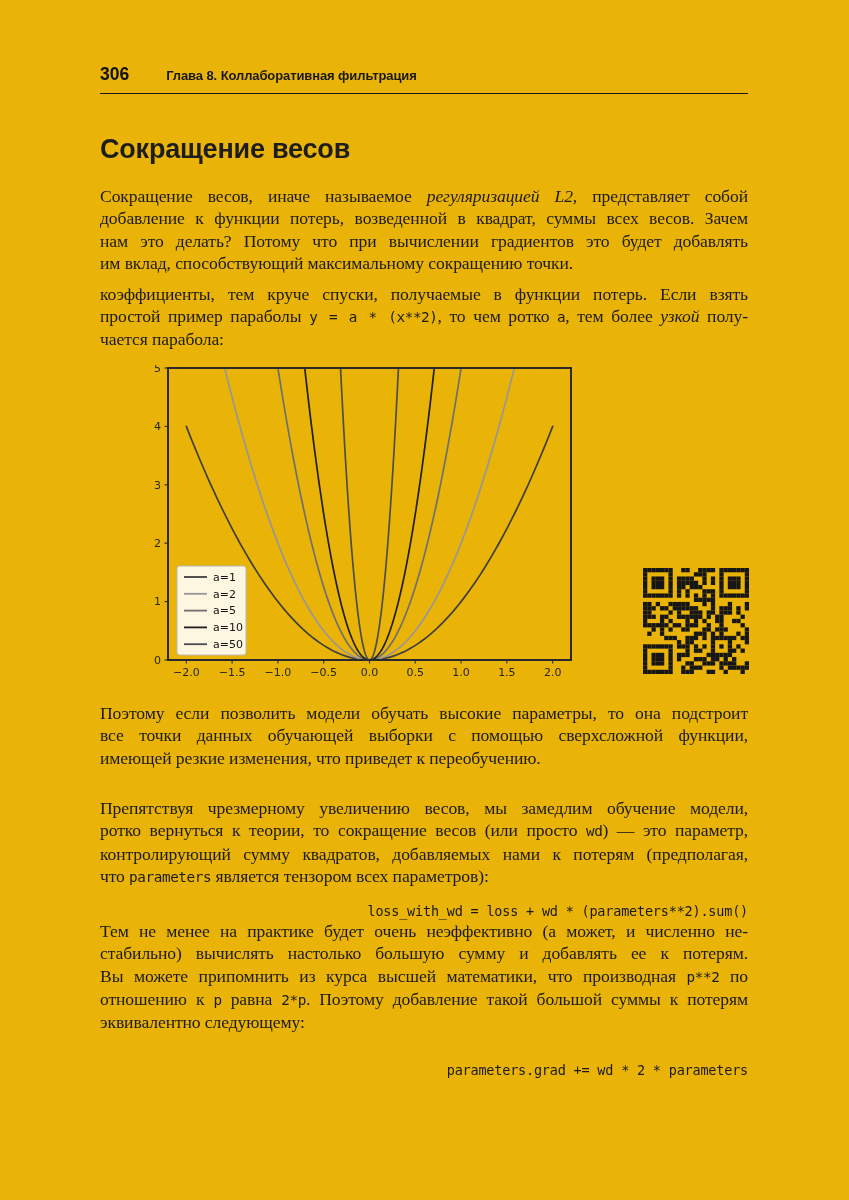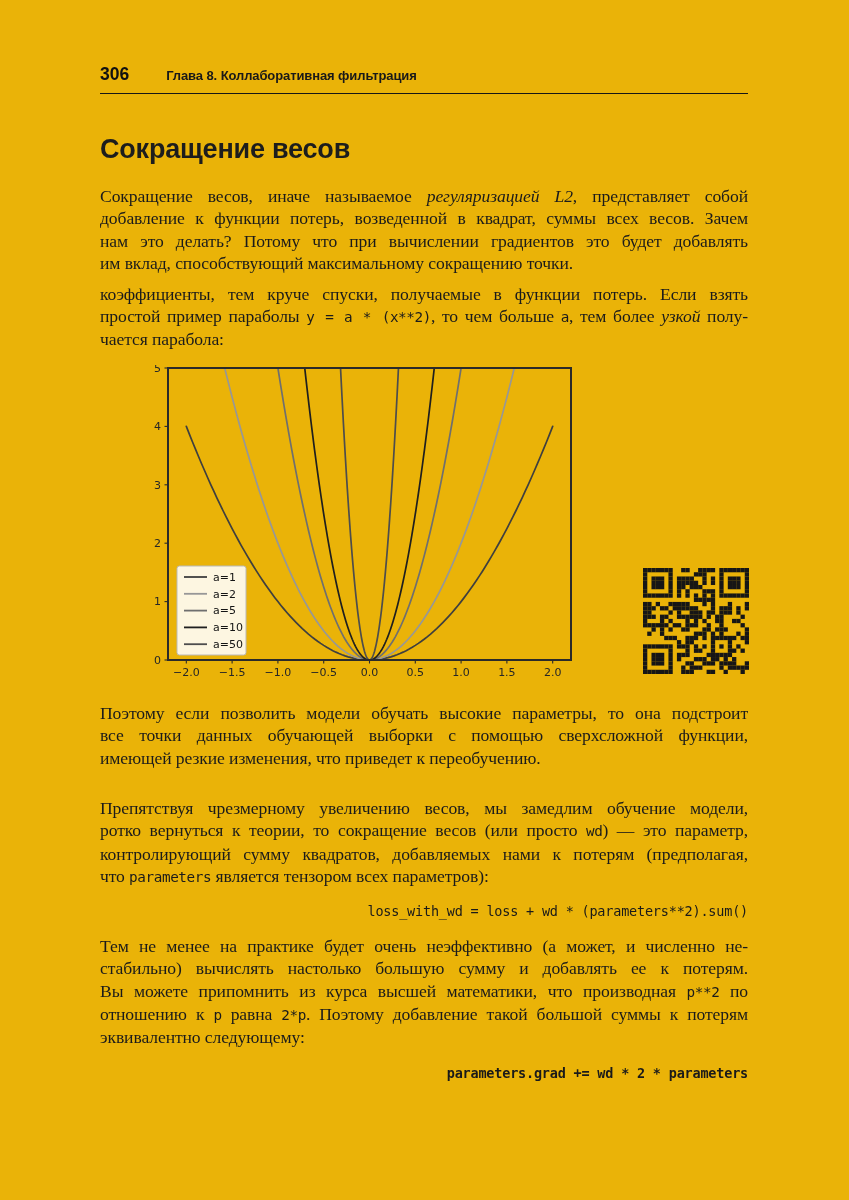--- a/index.html
+++ b/index.html
@@ -15,32 +15,32 @@
   .chapter{font-family:"Liberation Sans",sans-serif; font-weight:700; font-size:13px; color:#191919; margin-left:37px; letter-spacing:-0.1px;}
   .rule{margin-top:8px; border-bottom:1.6px solid #161616;}
   .title{
     margin:40px 0 0 0; font-family:"Liberation Sans",sans-serif; font-weight:700;
     font-size:27px; line-height:31px; color:#1d1d1d; letter-spacing:-0.2px;
   }
   .para{font-size:17.6px; letter-spacing:-0.1px;}
   .para .ln{line-height:22.4px; text-align:justify; text-align-last:justify;}
   .para .ln.last{text-align-last:auto;}
   .p0{margin-top:20px;} .p1{margin-top:8px;} .p2{margin-top:22px;}
-  .p3{margin-top:28px;} .p4{margin-top:15px;}
+  .p3{margin-top:28px;} .p4{}
   .it{font-style:italic;}
   .mono{font-family:"DejaVu Sans Mono",monospace; font-size:14.3px; letter-spacing:-0.4px;}
   .fig{position:relative; margin:14px 0 0 0; height:315px;}
   .chart-svg{position:absolute; left:45px; top:0;}
   .qr-svg{position:absolute; left:543px; top:203px;}
   pre.code{
     margin:0; font-family:"DejaVu Sans Mono",monospace; font-size:13.5px;
     line-height:18px; color:#1a1a1a; letter-spacing:-0.2px; white-space:pre;text-align:right;
   }
   pre.code.c0{margin-top:13px;}
-  pre.code.c1{margin-top:15px;font-weight:bold;}
+  pre.code.c1{margin-top:27px;}
 </style>
 </head>
 <body>
 
 <div class="page">
   <div class="content">
     <div class="spacer-top"></div>
 
     <div class="header-row">
       <span class="pagenum">306</span>
@@ -51,21 +51,21 @@
     <h1 class="title">Сокращение весов</h1>
 
     <div class="para p0">
         <div class="ln"><span>Сокращение весов, иначе называемое </span><span class="it">регуляризацией L2</span><span>, представляет собой</span></div>
         <div class="ln"><span>добавление к функции потерь, возведенной в квадрат, суммы всех весов. Зачем</span></div>
         <div class="ln"><span>нам это делать? Потому что при вычислении градиентов это будет добавлять</span></div>
         <div class="ln last"><span>им вклад, способствующий максимальному сокращению точки.</span></div>
       </div>
     <div class="para p1">
         <div class="ln"><span>коэффициенты, тем круче спуски, получаемые в функции потерь. Если взять</span></div>
-        <div class="ln"><span>простой пример параболы </span><span class="mono">y = a * (x**2)</span><span>, то чем больше </span><span class="mono">a</span><span>, тем более </span><span class="it">узкой</span><span> полу-</span></div>
+        <div class="ln"><span>простой пример параболы </span><span class="mono">y = a * (x**2)</span><span>, то чем ротко </span><span class="mono">a</span><span>, тем более </span><span class="it">узкой</span><span> полу-</span></div>
         <div class="ln last"><span>чается парабола:</span></div>
       </div>
 
     <figure class="fig" style="margin:14px 0 0 0;">
       <svg class="chart-svg" width="427" height="315" viewBox="0 0 427 315">
           <polyline points="41.32,61.40 44.37,69.12 47.42,76.71 50.48,84.18 53.53,91.51 56.58,98.71 59.64,105.78 62.69,112.73 65.74,119.54 68.80,126.22 71.85,132.78 74.90,139.20 77.95,145.50 81.01,151.66 84.06,157.70 87.11,163.60 90.17,169.38 93.22,175.02 96.27,180.54 99.33,185.92 102.38,191.18 105.43,196.30 108.48,201.30 111.54,206.17 114.59,210.90 117.64,215.51 120.70,219.99 123.75,224.34 126.80,228.55 129.86,232.64 132.91,236.60 135.96,240.43 139.02,244.13 142.07,247.70 145.12,251.14 148.17,254.44 151.23,257.62 154.28,260.67 157.33,263.59 160.39,266.38 163.44,269.04 166.49,271.58 169.55,273.98 172.60,276.25 175.65,278.39 178.70,280.40 181.76,282.28 184.81,284.03 187.86,285.66 190.92,287.15 193.97,288.51 197.02,289.74 200.08,290.85 203.13,291.82 206.18,292.66 209.23,293.38 212.29,293.96 215.34,294.42 218.39,294.74 221.45,294.94 224.50,295.00 227.55,294.94 230.61,294.74 233.66,294.42 236.71,293.96 239.77,293.38 242.82,292.66 245.87,291.82 248.92,290.85 251.98,289.74 255.03,288.51 258.08,287.15 261.14,285.66 264.19,284.03 267.24,282.28 270.30,280.40 273.35,278.39 276.40,276.25 279.45,273.98 282.51,271.58 285.56,269.04 288.61,266.38 291.67,263.59 294.72,260.67 297.77,257.62 300.83,254.44 303.88,251.14 306.93,247.70 309.98,244.13 313.04,240.43 316.09,236.60 319.14,232.64 322.20,228.55 325.25,224.34 328.30,219.99 331.36,215.51 334.41,210.90 337.46,206.17 340.52,201.30 343.57,196.30 346.62,191.18 349.67,185.92 352.73,180.54 355.78,175.02 358.83,169.38 361.89,163.60 364.94,157.70 367.99,151.66 371.05,145.50 374.10,139.20 377.15,132.78 380.20,126.22 383.26,119.54 386.31,112.73 389.36,105.78 392.42,98.71 395.47,91.51 398.52,84.18 401.58,76.71 404.63,69.12 407.68,61.40" fill="none" stroke="#3f3f3f" stroke-width="1.7" stroke-linecap="round"></polyline>
           <polyline points="79.68,3.00 82.10,12.65 84.51,22.14 86.92,31.47 89.34,40.64 91.75,49.64 94.16,58.48 96.58,67.16 98.99,75.68 101.40,84.03 103.82,92.22 106.23,100.25 108.65,108.12 111.06,115.83 113.47,123.37 115.89,130.75 118.30,137.97 120.71,145.03 123.13,151.92 125.54,158.65 127.95,165.22 130.37,171.63 132.78,177.88 135.20,183.96 137.61,189.88 140.02,195.64 142.44,201.24 144.85,206.67 147.26,211.94 149.68,217.05 152.09,222.00 154.50,226.79 156.92,231.41 159.33,235.87 161.75,240.17 164.16,244.31 166.57,248.28 168.99,252.09 171.40,255.74 173.81,259.23 176.23,262.56 178.64,265.72 181.05,268.72 183.47,271.56 185.88,274.24 188.30,276.75 190.71,279.10 193.12,281.29 195.54,283.32 197.95,285.19 200.36,286.89 202.78,288.43 205.19,289.81 207.60,291.03 210.02,292.08 212.43,292.97 214.85,293.70 217.26,294.27 219.67,294.68 222.09,294.92 224.50,295.00 226.91,294.92 229.33,294.68 231.74,294.27 234.15,293.70 236.57,292.97 238.98,292.08 241.40,291.03 243.81,289.81 246.22,288.43 248.64,286.89 251.05,285.19 253.46,283.32 255.88,281.29 258.29,279.10 260.70,276.75 263.12,274.24 265.53,271.56 267.95,268.72 270.36,265.72 272.77,262.56 275.19,259.23 277.60,255.74 280.01,252.09 282.43,248.28 284.84,244.31 287.25,240.17 289.67,235.87 292.08,231.41 294.50,226.79 296.91,222.00 299.32,217.05 301.74,211.94 304.15,206.67 306.56,201.24 308.98,195.64 311.39,189.88 313.80,183.96 316.22,177.88 318.63,171.63 321.05,165.22 323.46,158.65 325.87,151.92 328.29,145.03 330.70,137.97 333.11,130.75 335.53,123.37 337.94,115.83 340.35,108.12 342.77,100.25 345.18,92.22 347.60,84.03 350.01,75.68 352.42,67.16 354.84,58.48 357.25,49.64 359.66,40.64 362.08,31.47 364.49,22.14 366.90,12.65 369.32,3.00" fill="none" stroke="#979797" stroke-width="1.7" stroke-linecap="round"></polyline>
           <polyline points="132.91,3.00 134.44,12.65 135.96,22.14 137.49,31.47 139.02,40.64 140.54,49.64 142.07,58.48 143.59,67.16 145.12,75.68 146.65,84.03 148.17,92.22 149.70,100.25 151.23,108.12 152.75,115.83 154.28,123.37 155.81,130.75 157.33,137.97 158.86,145.03 160.39,151.92 161.91,158.65 163.44,165.22 164.97,171.63 166.49,177.88 168.02,183.96 169.55,189.88 171.07,195.64 172.60,201.24 174.13,206.67 175.65,211.94 177.18,217.05 178.70,222.00 180.23,226.79 181.76,231.41 183.28,235.87 184.81,240.17 186.34,244.31 187.86,248.28 189.39,252.09 190.92,255.74 192.44,259.23 193.97,262.56 195.50,265.72 197.02,268.72 198.55,271.56 200.08,274.24 201.60,276.75 203.13,279.10 204.66,281.29 206.18,283.32 207.71,285.19 209.23,286.89 210.76,288.43 212.29,289.81 213.81,291.03 215.34,292.08 216.87,292.97 218.39,293.70 219.92,294.27 221.45,294.68 222.97,294.92 224.50,295.00 226.03,294.92 227.55,294.68 229.08,294.27 230.61,293.70 232.13,292.97 233.66,292.08 235.19,291.03 236.71,289.81 238.24,288.43 239.77,286.89 241.29,285.19 242.82,283.32 244.34,281.29 245.87,279.10 247.40,276.75 248.92,274.24 250.45,271.56 251.98,268.72 253.50,265.72 255.03,262.56 256.56,259.23 258.08,255.74 259.61,252.09 261.14,248.28 262.66,244.31 264.19,240.17 265.72,235.87 267.24,231.41 268.77,226.79 270.30,222.00 271.82,217.05 273.35,211.94 274.88,206.67 276.40,201.24 277.93,195.64 279.45,189.88 280.98,183.96 282.51,177.88 284.03,171.63 285.56,165.22 287.09,158.65 288.61,151.92 290.14,145.03 291.67,137.97 293.19,130.75 294.72,123.37 296.25,115.83 297.77,108.12 299.30,100.25 300.83,92.22 302.35,84.03 303.88,75.68 305.41,67.16 306.93,58.48 308.46,49.64 309.98,40.64 311.51,31.47 313.04,22.14 314.56,12.65 316.09,3.00" fill="none" stroke="#6f6f6f" stroke-width="1.7" stroke-linecap="round"></polyline>
           <polyline points="159.74,3.00 160.81,12.65 161.89,22.14 162.97,31.47 164.05,40.64 165.13,49.64 166.21,58.48 167.29,67.16 168.37,75.68 169.45,84.03 170.53,92.22 171.61,100.25 172.69,108.12 173.77,115.83 174.85,123.37 175.93,130.75 177.01,137.97 178.09,145.03 179.16,151.92 180.24,158.65 181.32,165.22 182.40,171.63 183.48,177.88 184.56,183.96 185.64,189.88 186.72,195.64 187.80,201.24 188.88,206.67 189.96,211.94 191.04,217.05 192.12,222.00 193.20,226.79 194.28,231.41 195.36,235.87 196.44,240.17 197.51,244.31 198.59,248.28 199.67,252.09 200.75,255.74 201.83,259.23 202.91,262.56 203.99,265.72 205.07,268.72 206.15,271.56 207.23,274.24 208.31,276.75 209.39,279.10 210.47,281.29 211.55,283.32 212.63,285.19 213.71,286.89 214.79,288.43 215.86,289.81 216.94,291.03 218.02,292.08 219.10,292.97 220.18,293.70 221.26,294.27 222.34,294.68 223.42,294.92 224.50,295.00 225.58,294.92 226.66,294.68 227.74,294.27 228.82,293.70 229.90,292.97 230.98,292.08 232.06,291.03 233.14,289.81 234.21,288.43 235.29,286.89 236.37,285.19 237.45,283.32 238.53,281.29 239.61,279.10 240.69,276.75 241.77,274.24 242.85,271.56 243.93,268.72 245.01,265.72 246.09,262.56 247.17,259.23 248.25,255.74 249.33,252.09 250.41,248.28 251.49,244.31 252.56,240.17 253.64,235.87 254.72,231.41 255.80,226.79 256.88,222.00 257.96,217.05 259.04,211.94 260.12,206.67 261.20,201.24 262.28,195.64 263.36,189.88 264.44,183.96 265.52,177.88 266.60,171.63 267.68,165.22 268.76,158.65 269.84,151.92 270.91,145.03 271.99,137.97 273.07,130.75 274.15,123.37 275.23,115.83 276.31,108.12 277.39,100.25 278.47,92.22 279.55,84.03 280.63,75.68 281.71,67.16 282.79,58.48 283.87,49.64 284.95,40.64 286.03,31.47 287.11,22.14 288.19,12.65 289.26,3.00" fill="none" stroke="#1f1f1f" stroke-width="1.7" stroke-linecap="round"></polyline>
           <polyline points="195.54,3.00 196.02,12.65 196.50,22.14 196.98,31.47 197.47,40.64 197.95,49.64 198.43,58.48 198.92,67.16 199.40,75.68 199.88,84.03 200.36,92.22 200.85,100.25 201.33,108.12 201.81,115.83 202.29,123.37 202.78,130.75 203.26,137.97 203.74,145.03 204.23,151.92 204.71,158.65 205.19,165.22 205.67,171.63 206.16,177.88 206.64,183.96 207.12,189.88 207.60,195.64 208.09,201.24 208.57,206.67 209.05,211.94 209.54,217.05 210.02,222.00 210.50,226.79 210.98,231.41 211.47,235.87 211.95,240.17 212.43,244.31 212.91,248.28 213.40,252.09 213.88,255.74 214.36,259.23 214.85,262.56 215.33,265.72 215.81,268.72 216.29,271.56 216.78,274.24 217.26,276.75 217.74,279.10 218.22,281.29 218.71,283.32 219.19,285.19 219.67,286.89 220.16,288.43 220.64,289.81 221.12,291.03 221.60,292.08 222.09,292.97 222.57,293.70 223.05,294.27 223.53,294.68 224.02,294.92 224.50,295.00 224.98,294.92 225.47,294.68 225.95,294.27 226.43,293.70 226.91,292.97 227.40,292.08 227.88,291.03 228.36,289.81 228.84,288.43 229.33,286.89 229.81,285.19 230.29,283.32 230.78,281.29 231.26,279.10 231.74,276.75 232.22,274.24 232.71,271.56 233.19,268.72 233.67,265.72 234.15,262.56 234.64,259.23 235.12,255.74 235.60,252.09 236.09,248.28 236.57,244.31 237.05,240.17 237.53,235.87 238.02,231.41 238.50,226.79 238.98,222.00 239.46,217.05 239.95,211.94 240.43,206.67 240.91,201.24 241.40,195.64 241.88,189.88 242.36,183.96 242.84,177.88 243.33,171.63 243.81,165.22 244.29,158.65 244.77,151.92 245.26,145.03 245.74,137.97 246.22,130.75 246.71,123.37 247.19,115.83 247.67,108.12 248.15,100.25 248.64,92.22 249.12,84.03 249.60,75.68 250.08,67.16 250.57,58.48 251.05,49.64 251.53,40.64 252.02,31.47 252.50,22.14 252.98,12.65 253.46,3.00" fill="none" stroke="#4d4d4d" stroke-width="1.7" stroke-linecap="round"></polyline>

